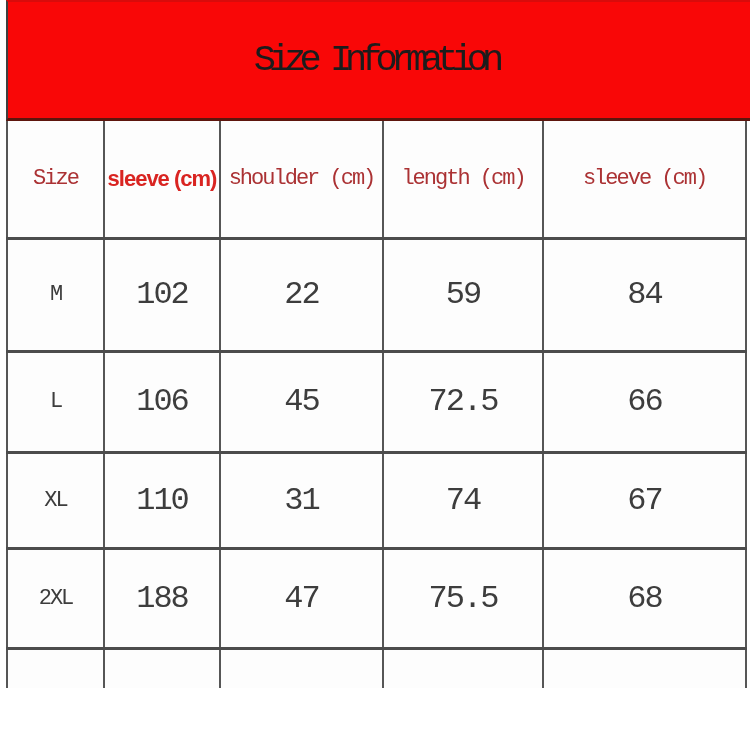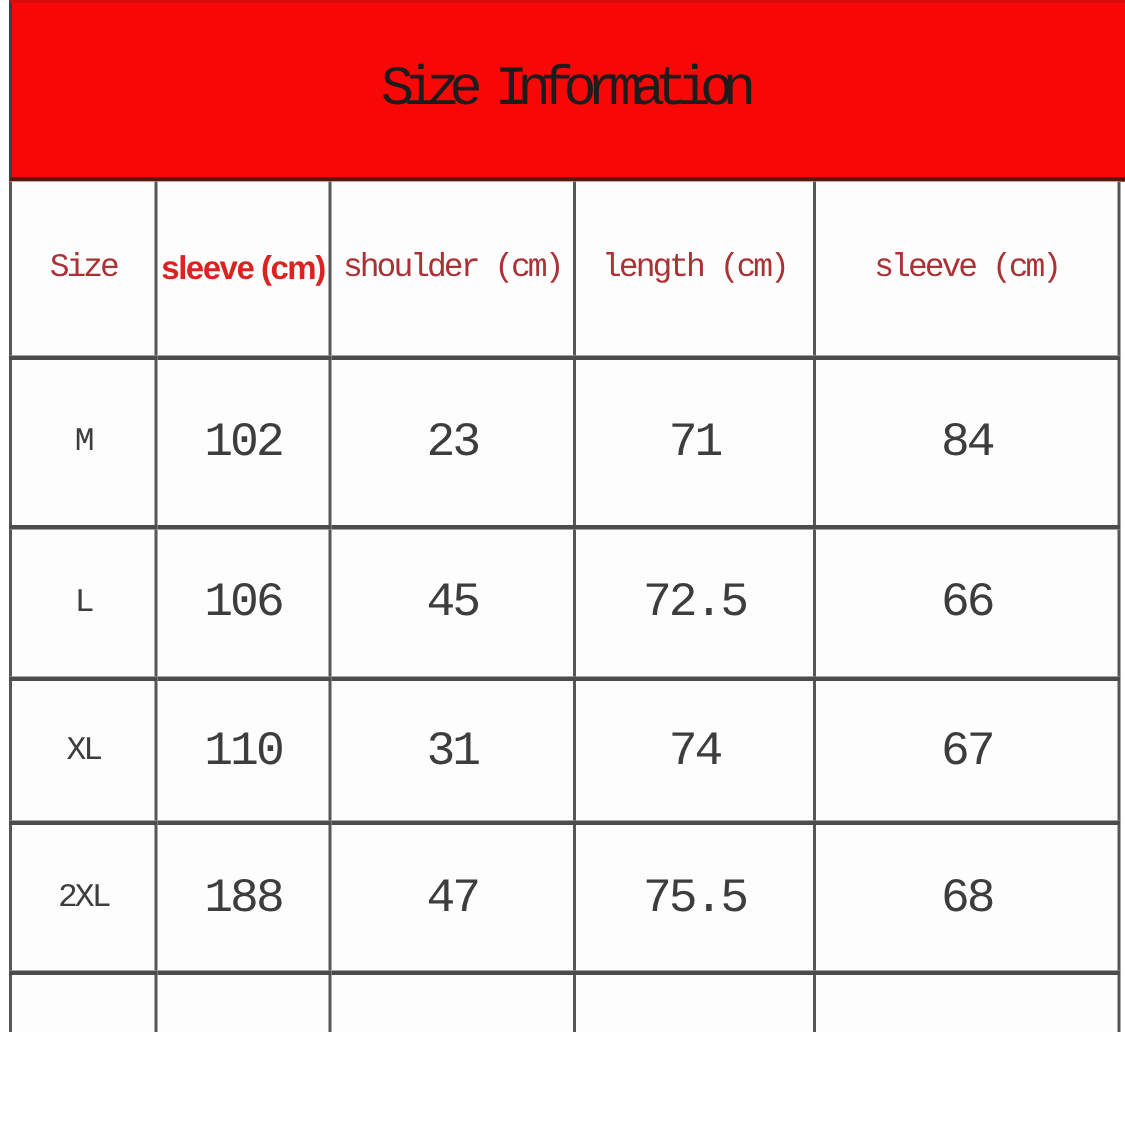--- a/index.html
+++ b/index.html
@@ -110,22 +110,22 @@
         <th class="chest-header">sleeve (cm)</th>
         <th>shoulder (cm)</th>
         <th>length (cm)</th>
         <th>sleeve (cm)</th>
       </tr>
     </thead>
     <tbody>
       <tr class="data-row row-m">
         <td class="size-cell">M</td>
         <td>102</td>
-        <td>23</td>
-        <td>71</td>
+        <td>22</td>
+        <td>59</td>
         <td>84</td>
       </tr>
       <tr class="data-row row-l">
         <td class="size-cell">L</td>
         <td>106</td>
         <td>45</td>
         <td>72.5</td>
         <td>66</td>
       </tr>
       <tr class="data-row row-xl">

